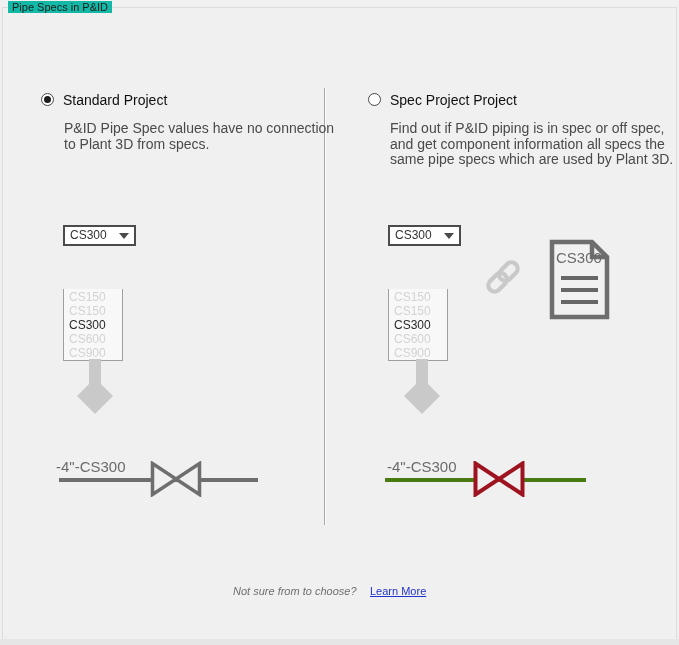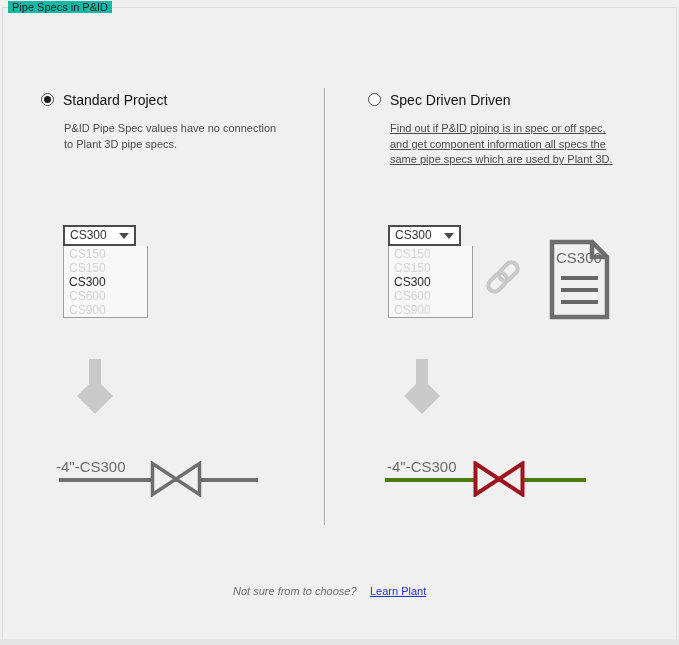--- a/index.html
+++ b/index.html
@@ -28,40 +28,41 @@
   }
   .radio.checked::after{
     content:"";position:absolute;left:2px;top:2px;width:7px;height:7px;
     border-radius:50%;background:#1c1c1c;
   }
   .opt-title{
     position:absolute;font-size:14px;font-weight:normal;color:#101010;
     white-space:nowrap;
   }
   .desc{
-    position:absolute;font-size:11px;color:#4a4a4a;line-height:15.5px;
+    position:absolute;font-size:14px;color:#4a4a4a;line-height:15.5px;
     white-space:nowrap;
   }
   
   .combo{
     position:absolute;box-sizing:border-box;width:73px;height:21px;
     border:2px solid #4b4b4b;background:#ffffff;
   }
   .combo-value{
     position:absolute;left:5px;top:0;line-height:17px;font-size:12px;color:#333;
   }
   .combo-arrow{
     position:absolute;right:5px;top:6px;width:0;height:0;
     border-left:5px solid transparent;border-right:5px solid transparent;
     border-top:6px solid #4a4a4a;
   }
   .speclist{
-    position:absolute;box-sizing:border-box;width:85px;height:72px;
+    position:absolute;box-sizing:border-box;width:60px;height:72px;
     border:1px solid #9f9f9f;border-top:none;background:#f8f8f8;
     padding-top:1px;
+    margin-top:43px;
   }
   .spec-item{
     height:14px;line-height:14px;padding-left:5px;font-size:12px;color:#d3d3d3;
     white-space:nowrap;
   }
   .spec-item.active{color:#2a2a2a;}
   
   .icon-abs{position:absolute;}
   
   .doc-label{
@@ -94,21 +95,21 @@
 
 <div class="groupbox"></div>
 <div class="group-title">Pipe Specs in P&amp;ID</div>
 <div class="divider"></div>
 
 <span class="radio checked" style="left:41px;top:93px;"></span>
 <div class="opt-title" style="left:63px;top:92px;">Standard Project</div>
 
 <div class="desc" style="left:64px;top:121px;">
   <div>P&amp;ID Pipe Spec values have no connection</div>
-  <div>to Plant 3D pipe specs.</div>
+  <div>to Plant 3D from specs.</div>
 </div>
 
 <div class="combo" style="left:63px;top:225px;">
   <span class="combo-value">CS300</span>
   <span class="combo-arrow"></span>
 </div>
 <div class="speclist" style="left:63px;top:246px;">
   <div class="spec-item muted">CS150</div>
   <div class="spec-item muted">CS150</div>
   <div class="spec-item active">CS300</div>
@@ -126,23 +127,23 @@
 <div class="pipe-label" style="left:56px;">-4"-CS300</div>
 <div class="pipe-line standard" style="left:59px;width:199px;"></div>
 <svg class="icon-abs" style="left:150px;top:461px;" width="52" height="36" viewBox="0 0 52 36">
   <g fill="#f0f0f0" stroke-width="3.5" stroke="#6e6e6e">
     <polygon points="2.5,2.5 2.5,33.5 26,18"></polygon>
     <polygon points="49.5,2.5 49.5,33.5 26,18"></polygon>
   </g>
 </svg>
 
 <span class="radio" style="left:368px;top:93px;"></span>
-<div class="opt-title" style="left:390px;top:92px;">Spec Driven Driven</div>
+<div class="opt-title" style="left:390px;top:92px;">Spec Project Project</div>
 
-<div class="desc" style="left:390px;top:121px;text-decoration:underline;">
+<div class="desc" style="left:390px;top:121px;">
   <div>Find out if P&amp;ID piping is in spec or off spec,</div>
   <div>and get component information all specs the</div>
   <div>same pipe specs which are used by Plant 3D.</div>
 </div>
 
 <div class="combo" style="left:388px;top:225px;">
   <span class="combo-value">CS300</span>
   <span class="combo-arrow"></span>
 </div>
 <div class="speclist" style="left:388px;top:246px;">
@@ -181,15 +182,15 @@
 <div class="pipe-label" style="left:387px;">-4"-CS300</div>
 <div class="pipe-line spec" style="left:385px;width:201px;"></div>
 <svg class="icon-abs" style="left:473px;top:461px;" width="52" height="36" viewBox="0 0 52 36">
   <g fill="#f0f0f0" stroke-width="4" stroke="#9d1420">
     <polygon points="2.5,2.5 2.5,33.5 26,18"></polygon>
     <polygon points="49.5,2.5 49.5,33.5 26,18"></polygon>
   </g>
 </svg>
 
 <div class="footer-q">Not sure from to choose?</div>
-<a class="footer-link">Learn Plant</a>
+<a class="footer-link">Learn More</a>
 
 <div class="bottom-strip"></div>
 
 </body></html>

